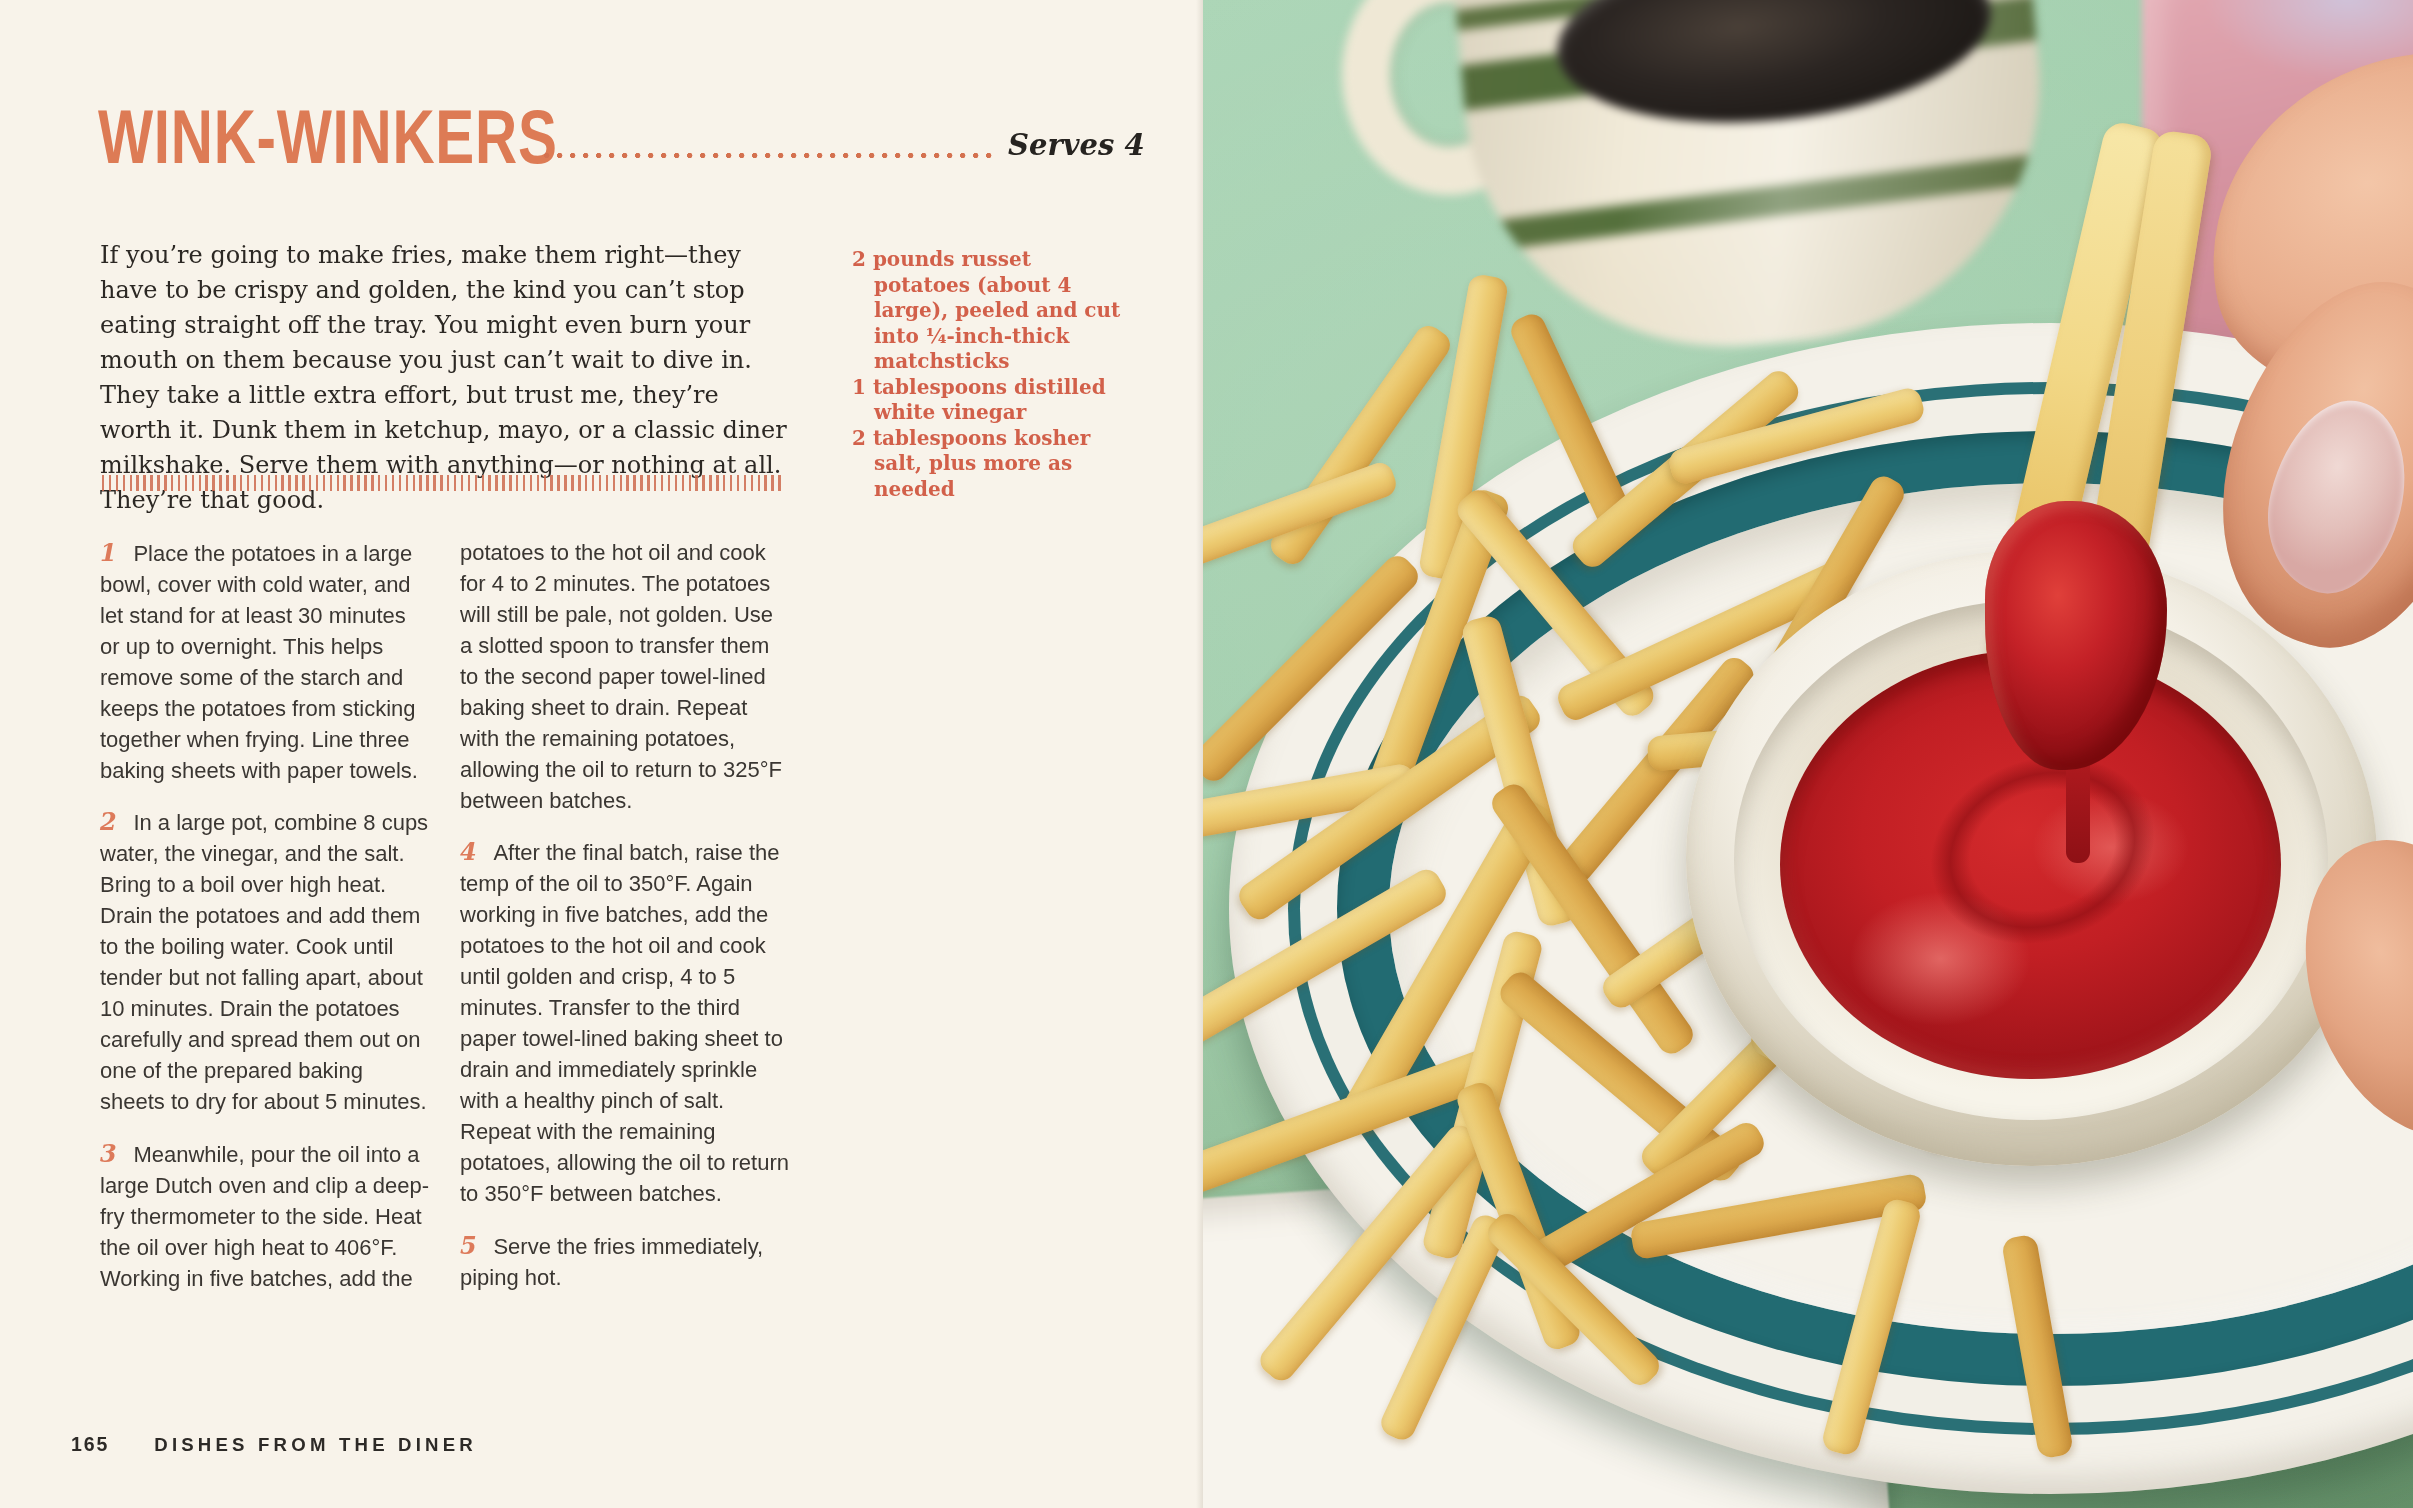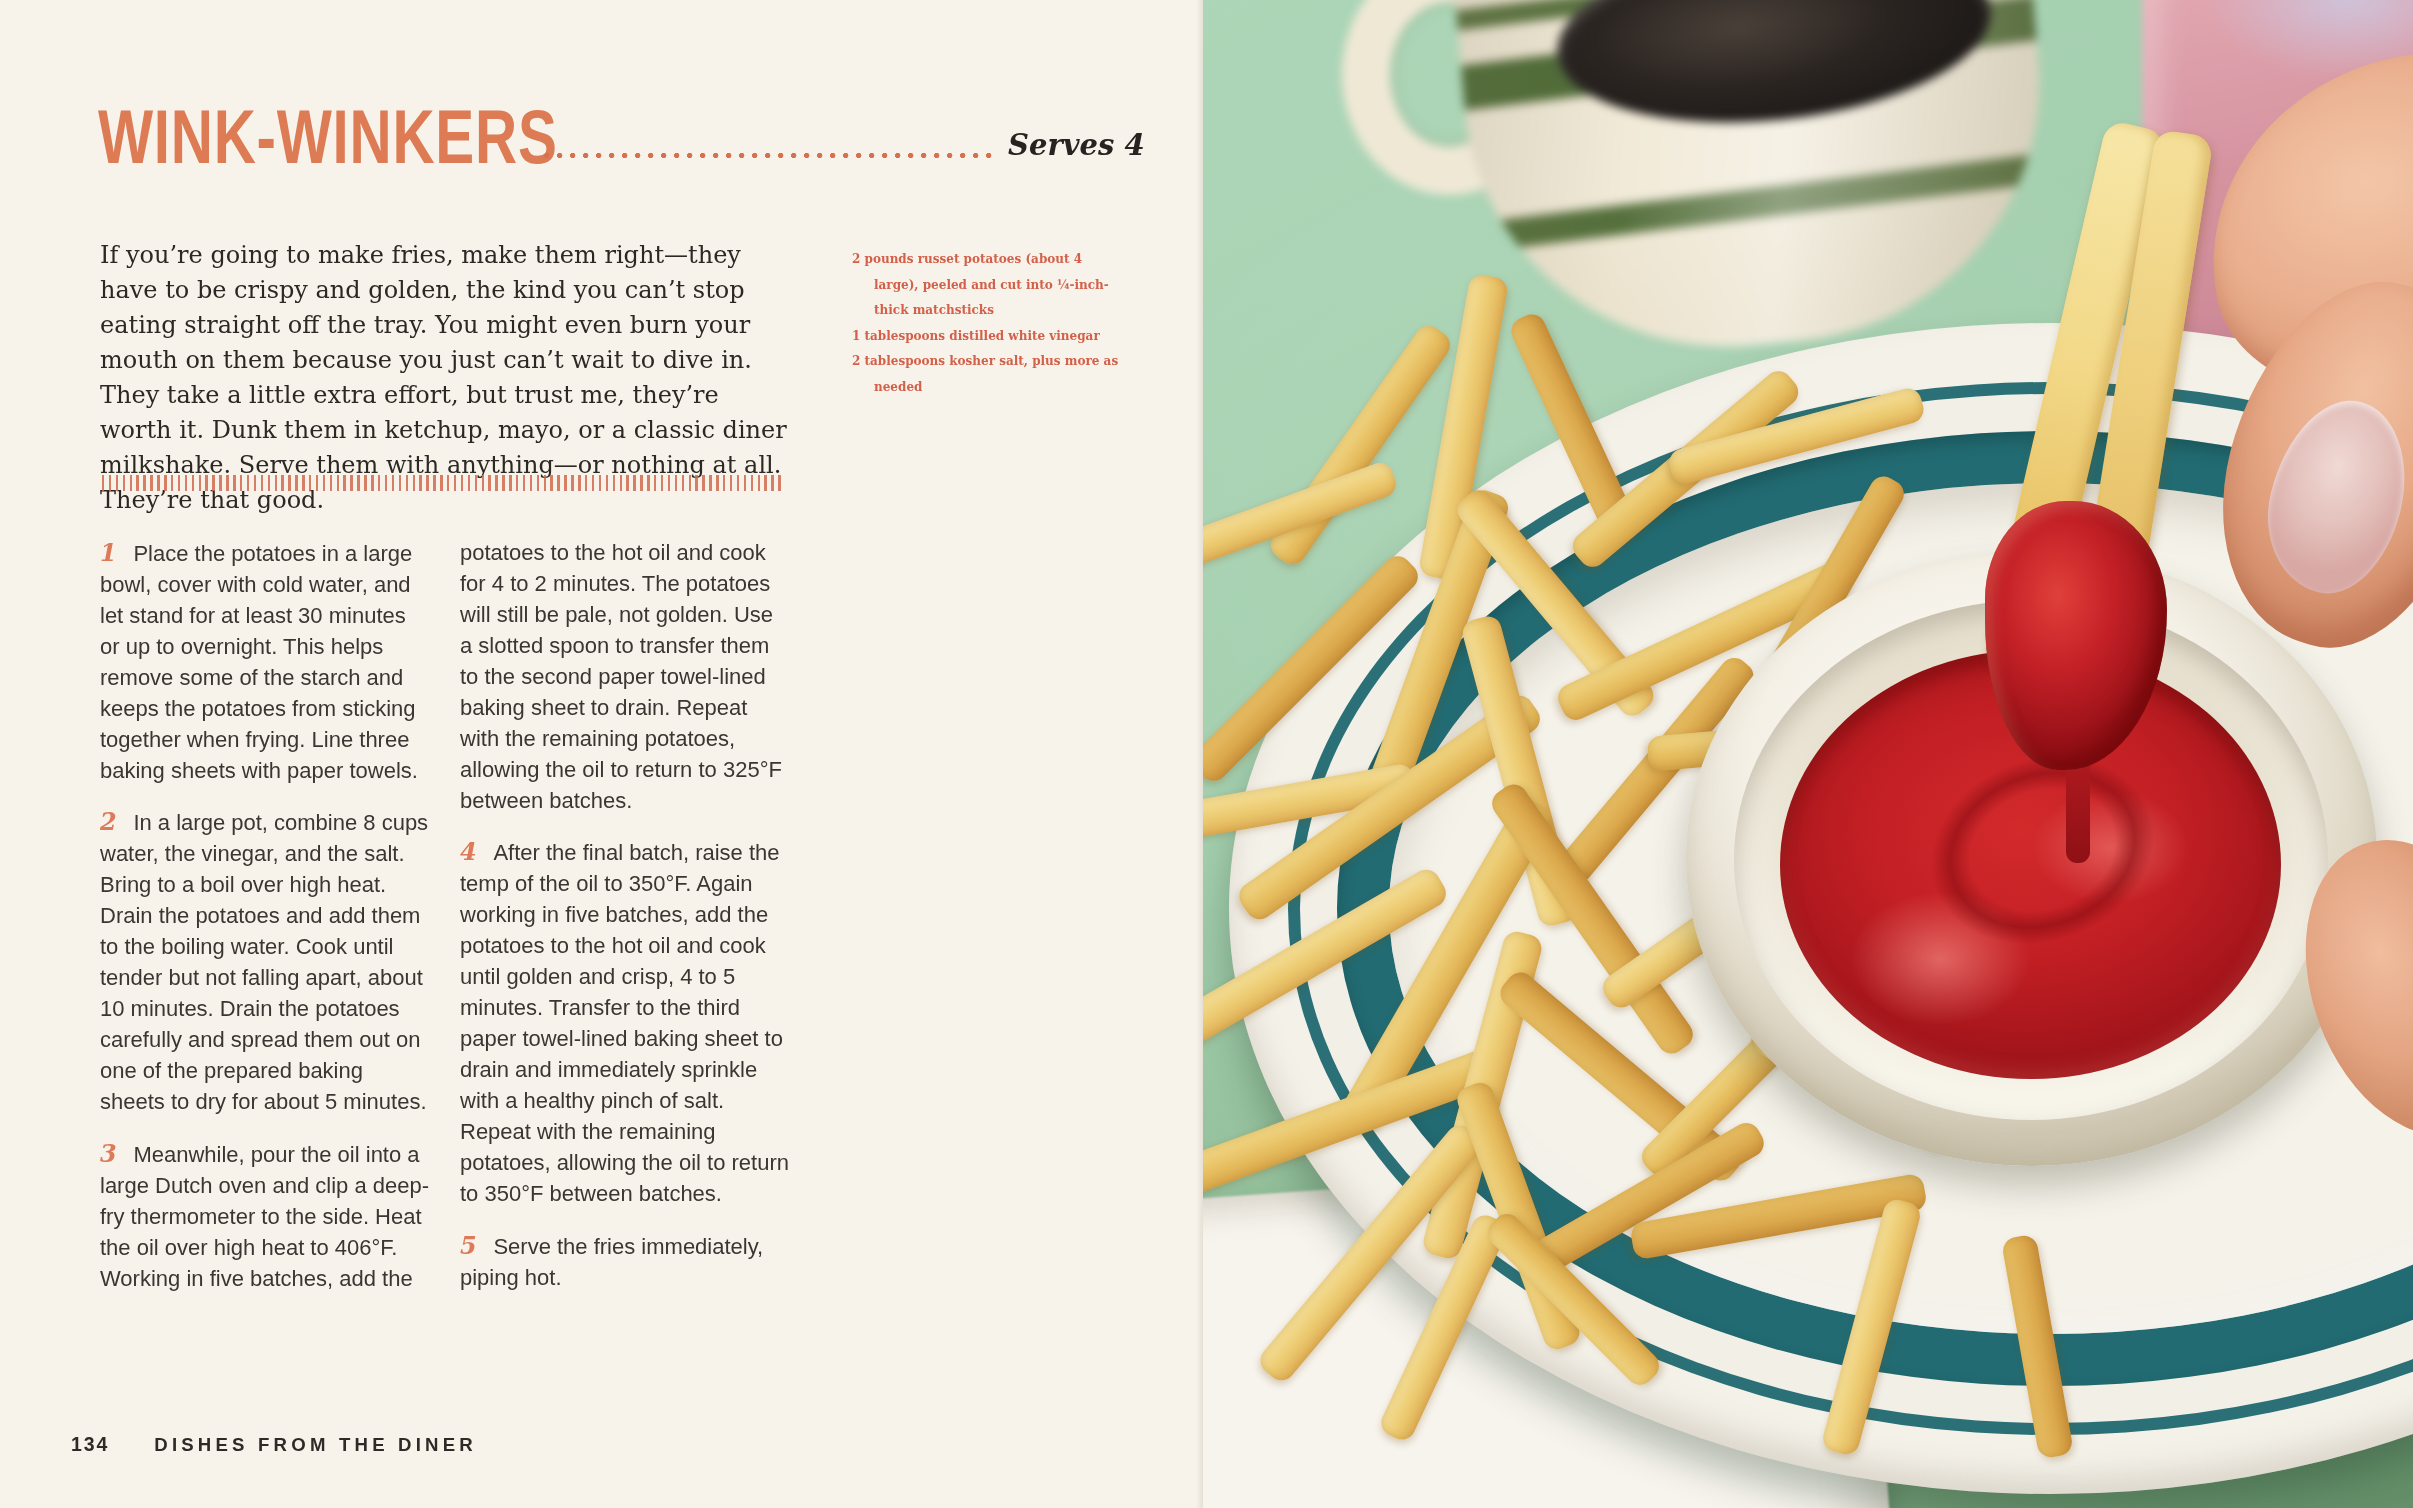--- a/index.html
+++ b/index.html
@@ -30,21 +30,21 @@
   }
 
   .intro {
     position:absolute; left:100px; top:238px; width:694px;
     font-family:"DejaVu Serif", serif; font-size:24px; line-height:35px; color:#2c2824;
   }
 
   .ingredients {
     position:absolute; left:852px; top:247px; width:278px;
     font-family:"DejaVu Serif", serif; font-weight:600;
-    font-size:12px; line-height:25.5px; color:#d2604a;
+    font-size:20px; line-height:25.5px; color:#d2604a;
     list-style:none;
   }
   .ingredients li { padding-left:22px; text-indent:-22px; }
 
   .divider {
     position:absolute; left:102px; top:475px; width:679px; height:16px;
     background:repeating-linear-gradient(90deg, #cd6a4e 0px, #cd6a4e 2.4px, rgba(0,0,0,0) 2.4px, rgba(0,0,0,0) 6.9px);
     opacity:.85;
   }
 
@@ -212,21 +212,21 @@
       <p class="step"><span class="step-num">3</span><span>Meanwhile, pour the oil into a large Dutch oven and clip a deep-fry thermometer to the side. Heat the oil over high heat to 406°F. Working in five batches, add the</span></p>
     </div>
 
     <div class="steps-col col-2">
       <p class="step"><span>potatoes to the hot oil and cook for 4 to 2 minutes. The potatoes will still be pale, not golden. Use a slotted spoon to transfer them to the second paper towel-lined baking sheet to drain. Repeat with the remaining potatoes, allowing the oil to return to 325°F between batches.</span></p>
       <p class="step"><span class="step-num">4</span><span>After the final batch, raise the temp of the oil to 350°F. Again working in five batches, add the potatoes to the hot oil and cook until golden and crisp, 4 to 5 minutes. Transfer to the third paper towel-lined baking sheet to drain and immediately sprinkle with a healthy pinch of salt. Repeat with the remaining potatoes, allowing the oil to return to 350°F between batches.</span></p>
       <p class="step"><span class="step-num">5</span><span>Serve the fries immediately, piping hot.</span></p>
     </div>
 
     <div class="footer">
-      <span class="page-num">134</span>
+      <span class="page-num">165</span>
       <span class="book-title">DISHES FROM THE DINER</span>
     </div>
   </div>
 
   <div class="photo">
     <div class="vignette abs" style="inset:0;"></div>
 
     <div class="napkin abs"></div>
 
     <div class="cup-group abs" style="left:0;top:0;width:100%;height:100%;">

